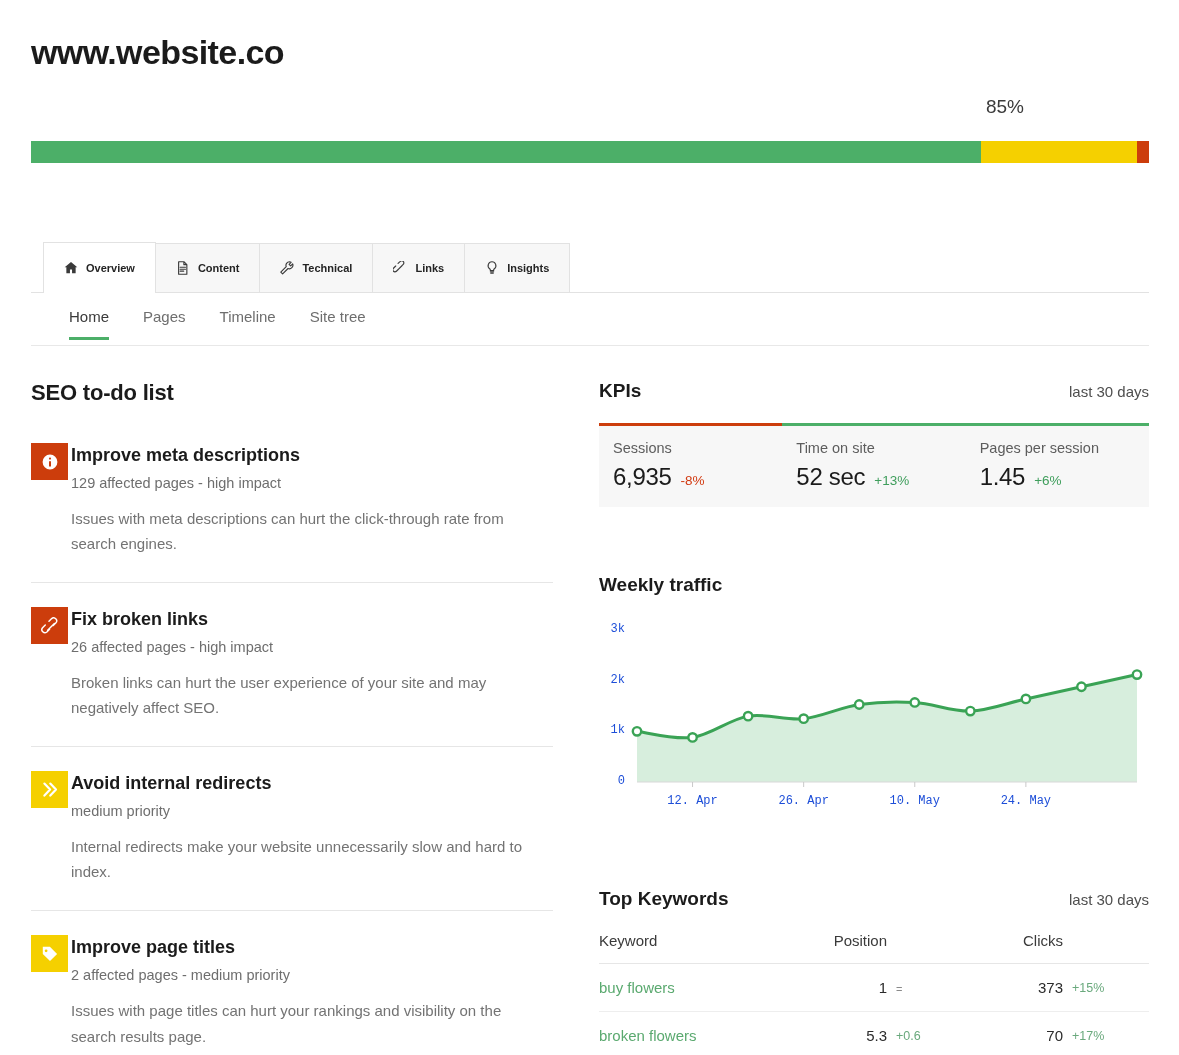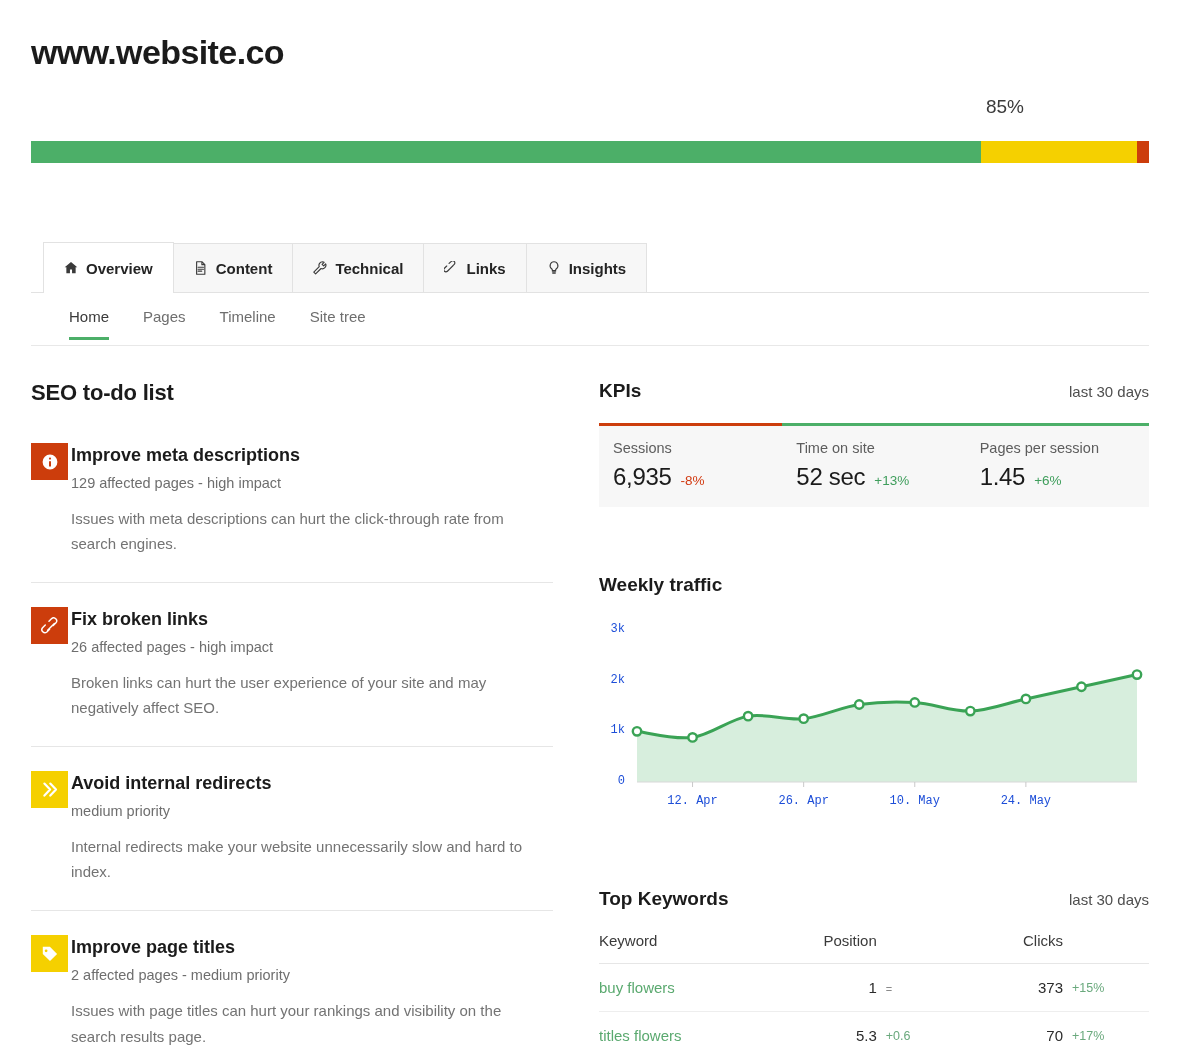--- a/index.html
+++ b/index.html
@@ -45,21 +45,21 @@
     border-bottom: 1px solid #e2e2e2;
     display: flex;
     align-items: flex-end;
   }
   .tab {
     height: 49px;
     padding: 0 20px;
     display: flex;
     align-items: center;
     gap: 8px;
-    font-size: 15px;
+    font-size: 11px;
     font-weight: bold;
     color: #242424;
     background: #f7f7f7;
     border: 1px solid #e2e2e2;
     border-bottom: none;
     margin-left: -1px;
     position: relative;
   }
   .tab:first-child { margin-left: 12px; }
   .tab.active {
@@ -448,21 +448,21 @@
               <th class="num clicks">Clicks</th>
             </tr>
           </thead>
         <tbody id="kw-body">
             <tr>
               <td><span class="kw-name">buy flowers</span></td>
               <td class="num pos"><span class="cellwrap">1<span class="cell-delta flat">=</span></span></td>
               <td class="num clicks"><span class="cellwrap">373<span class="cell-delta">+15%</span></span></td>
             </tr>
             <tr>
-              <td><span class="kw-name">titles flowers</span></td>
+              <td><span class="kw-name">broken flowers</span></td>
               <td class="num pos"><span class="cellwrap">5.3<span class="cell-delta">+0.6</span></span></td>
               <td class="num clicks"><span class="cellwrap">70<span class="cell-delta">+17%</span></span></td>
             </tr>
           </tbody>
       </table>
     </div>
 
   </div>
 </div>
 

